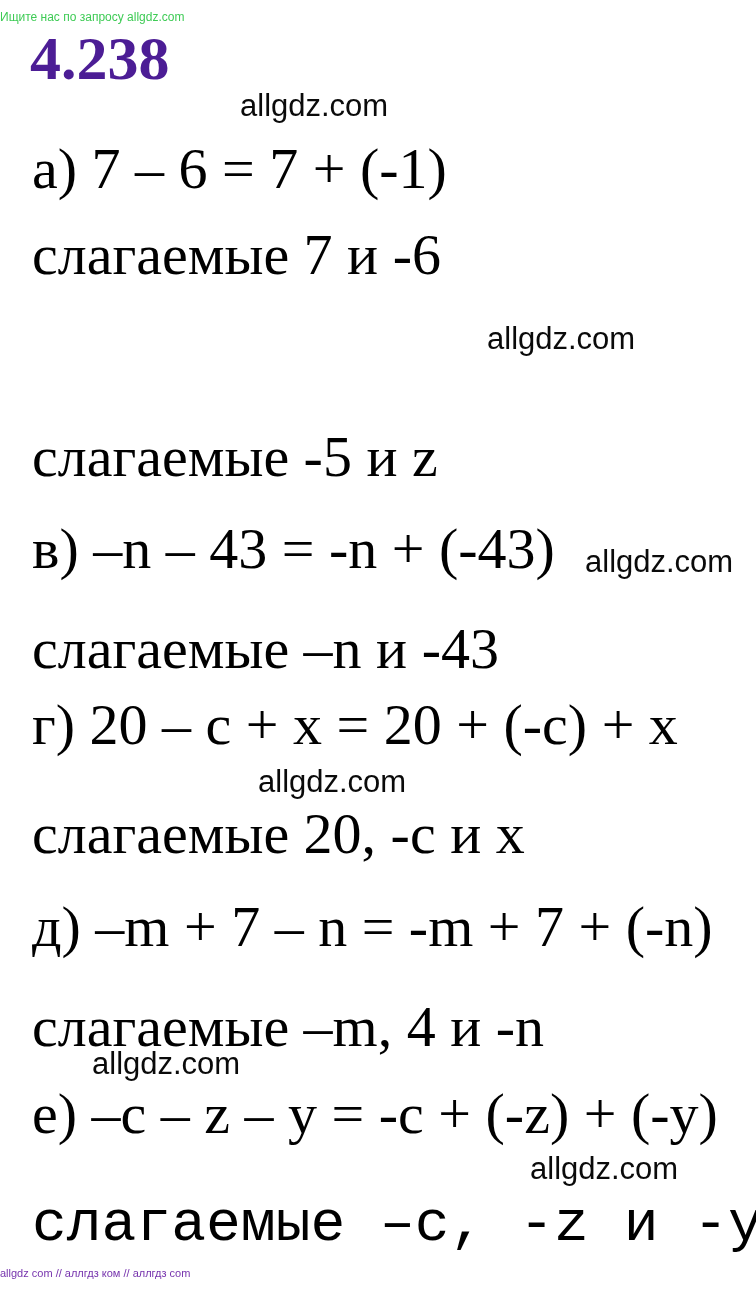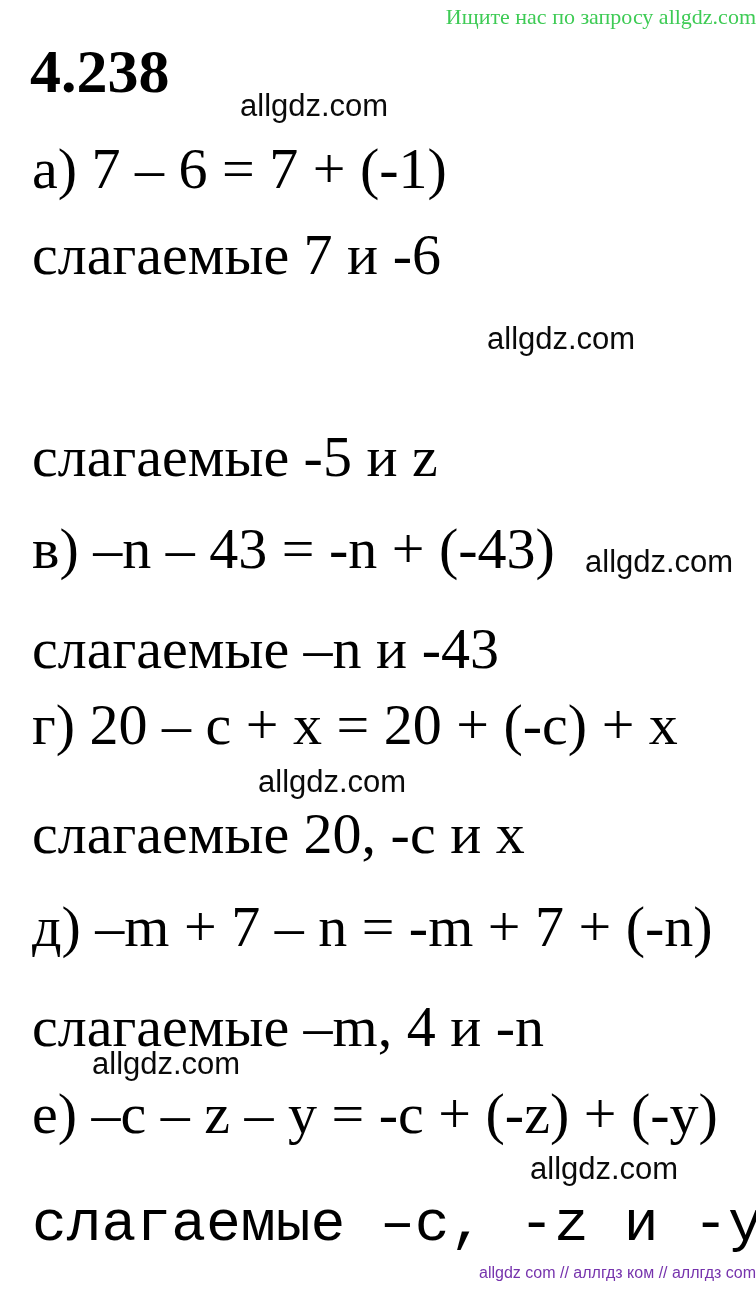--- a/index.html
+++ b/index.html
@@ -8,36 +8,36 @@
     width: 756px;
     height: 1292px;
     background: #ffffff;
     overflow: hidden;
   }
   .promo {
     position: absolute;
     top: 6px;
     left: 0;
     width: 100%;
-    text-align: right;
-    font-family: Liberation Serif, serif;
-    font-size: 22px;
+    text-align: left;
+    font-family: Liberation Sans, sans-serif;
+    font-size: 12px;
     line-height: 22px;
     color: #3ecb55;
     white-space: nowrap;
   }
   .problem-number {
     position: absolute;
     left: 30px;
-    top: 40px;
+    top: 27px;
     font-family: "Liberation Serif", serif;
     font-weight: bold;
     font-size: 62px;
     line-height: 1;
-    color: #000000;
+    color: #4c1d95;
     white-space: nowrap;
   }
   .eq, .terms {
     position: absolute;
     left: 32px;
     font-family: "Liberation Serif", serif;
     font-size: 58px;
     line-height: 1;
     color: #000000;
     white-space: nowrap;
@@ -48,23 +48,23 @@
     font-size: 31px;
     line-height: 1;
     color: #0a0a0a;
     white-space: nowrap;
   }
   .footer {
     position: absolute;
     top: 1263px;
     left: 0;
     width: 100%;
-    text-align: right;
+    text-align: left;
     font-family: "Liberation Sans", sans-serif;
-    font-size: 16px;
+    font-size: 11px;
     line-height: 20px;
     color: #7633ad;
     white-space: nowrap;
   }
   
   .eq-a    { top: 140px; }
   .terms-a { top: 226px; }
   .eq-b    { top: 336px; }
   .terms-b { top: 428px; }
   .eq-v    { top: 520px; }

